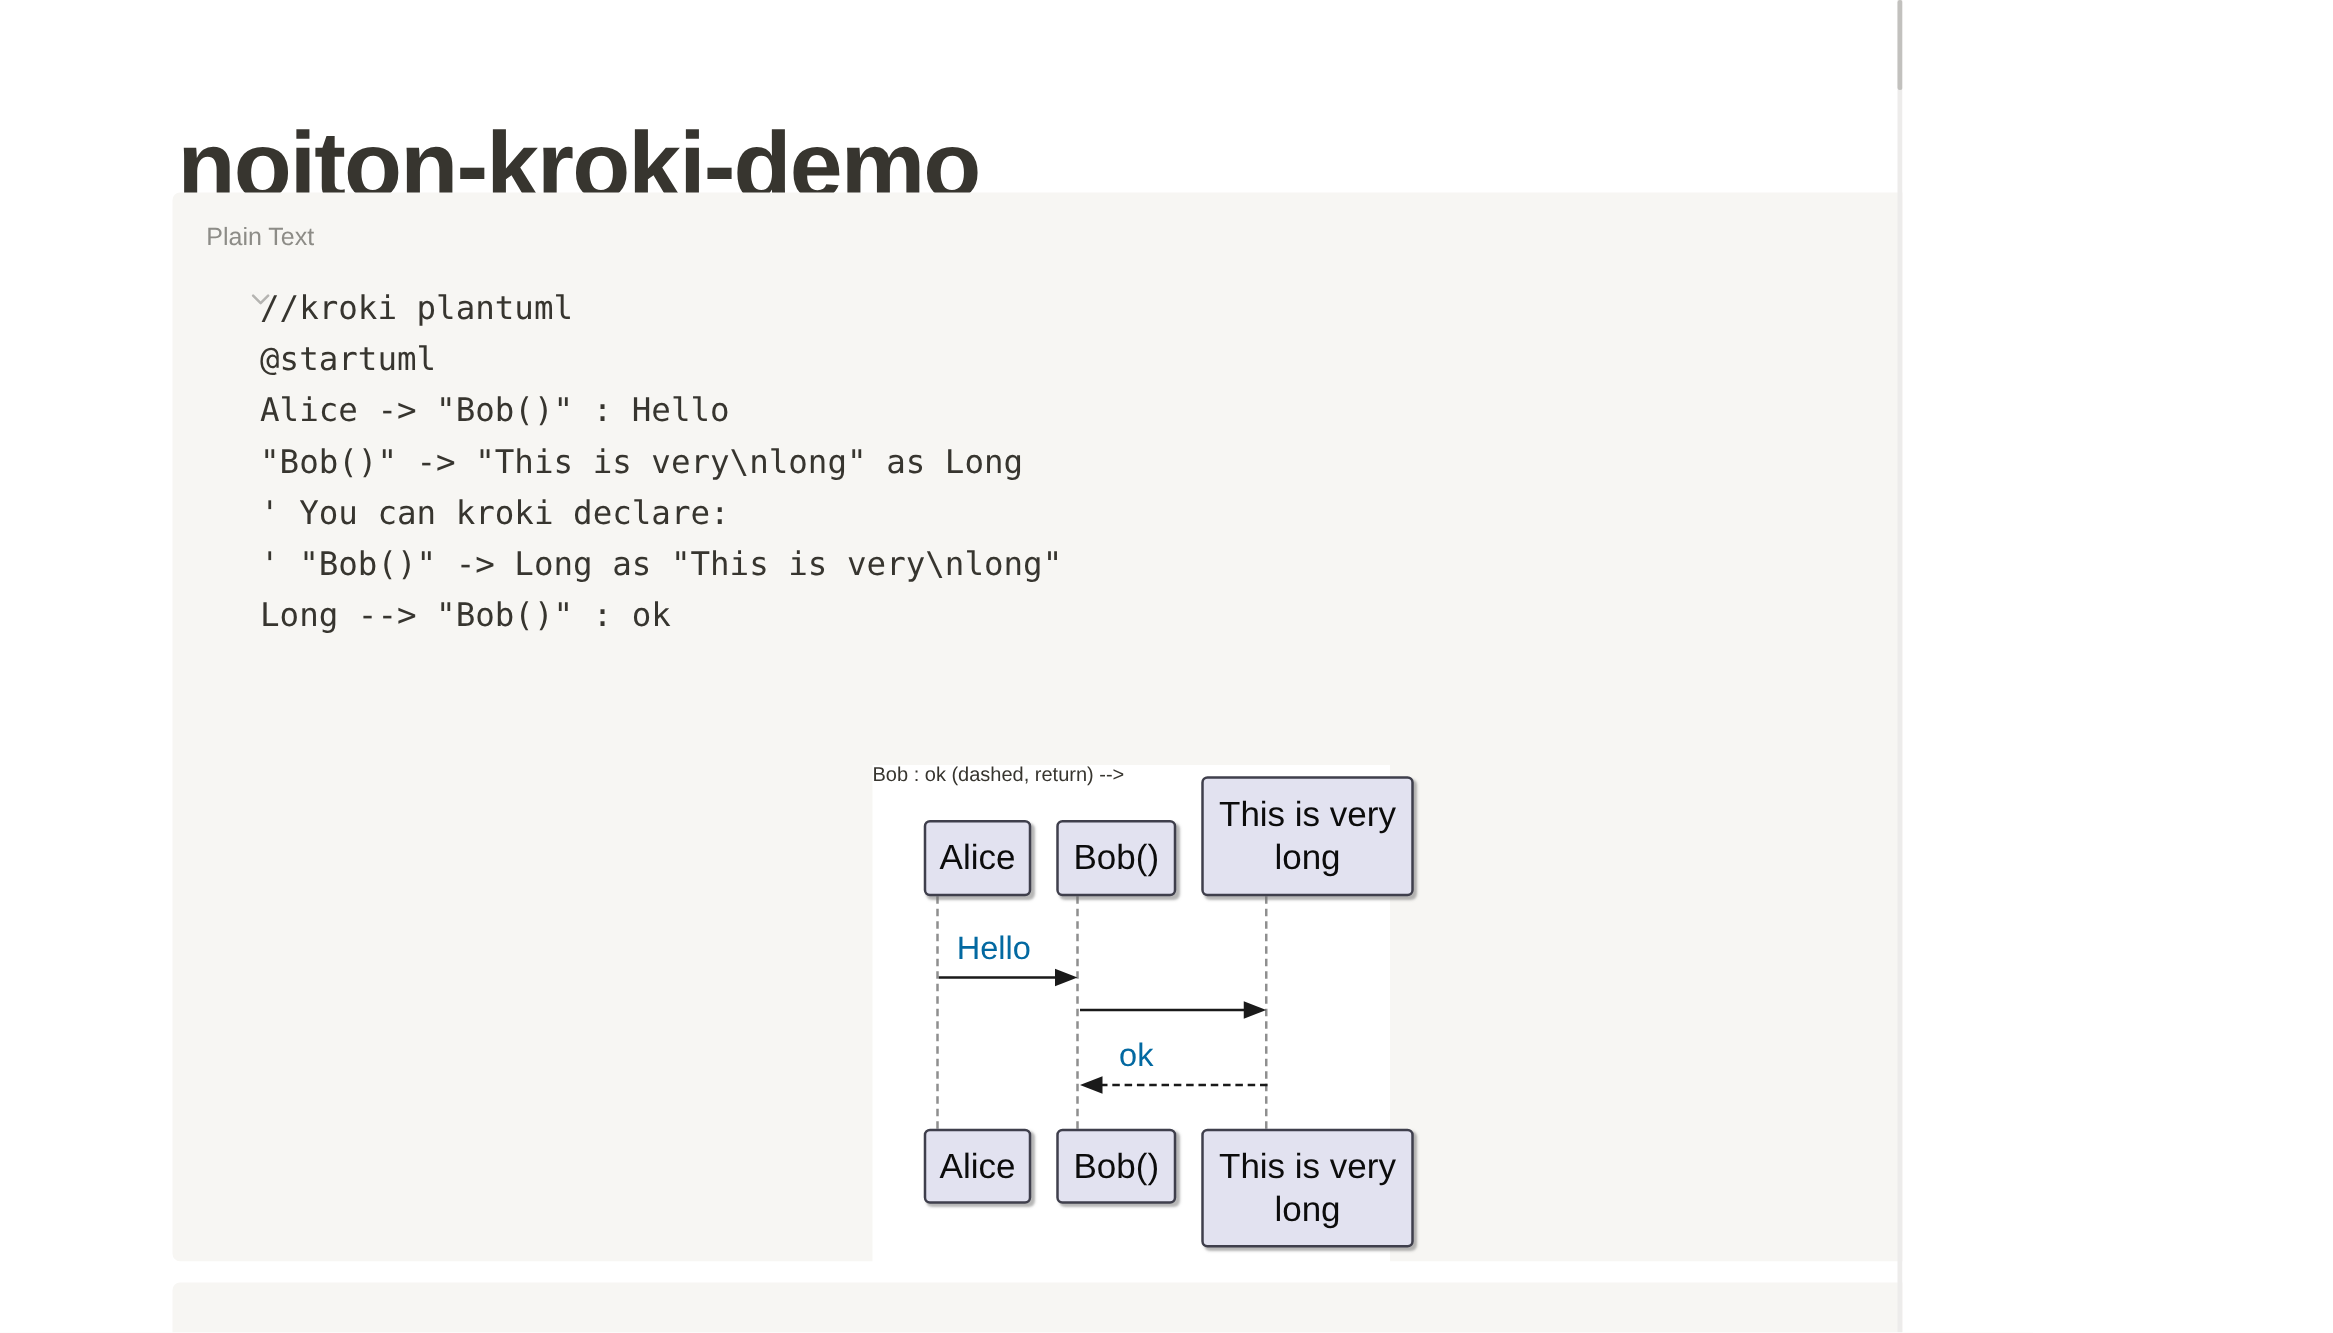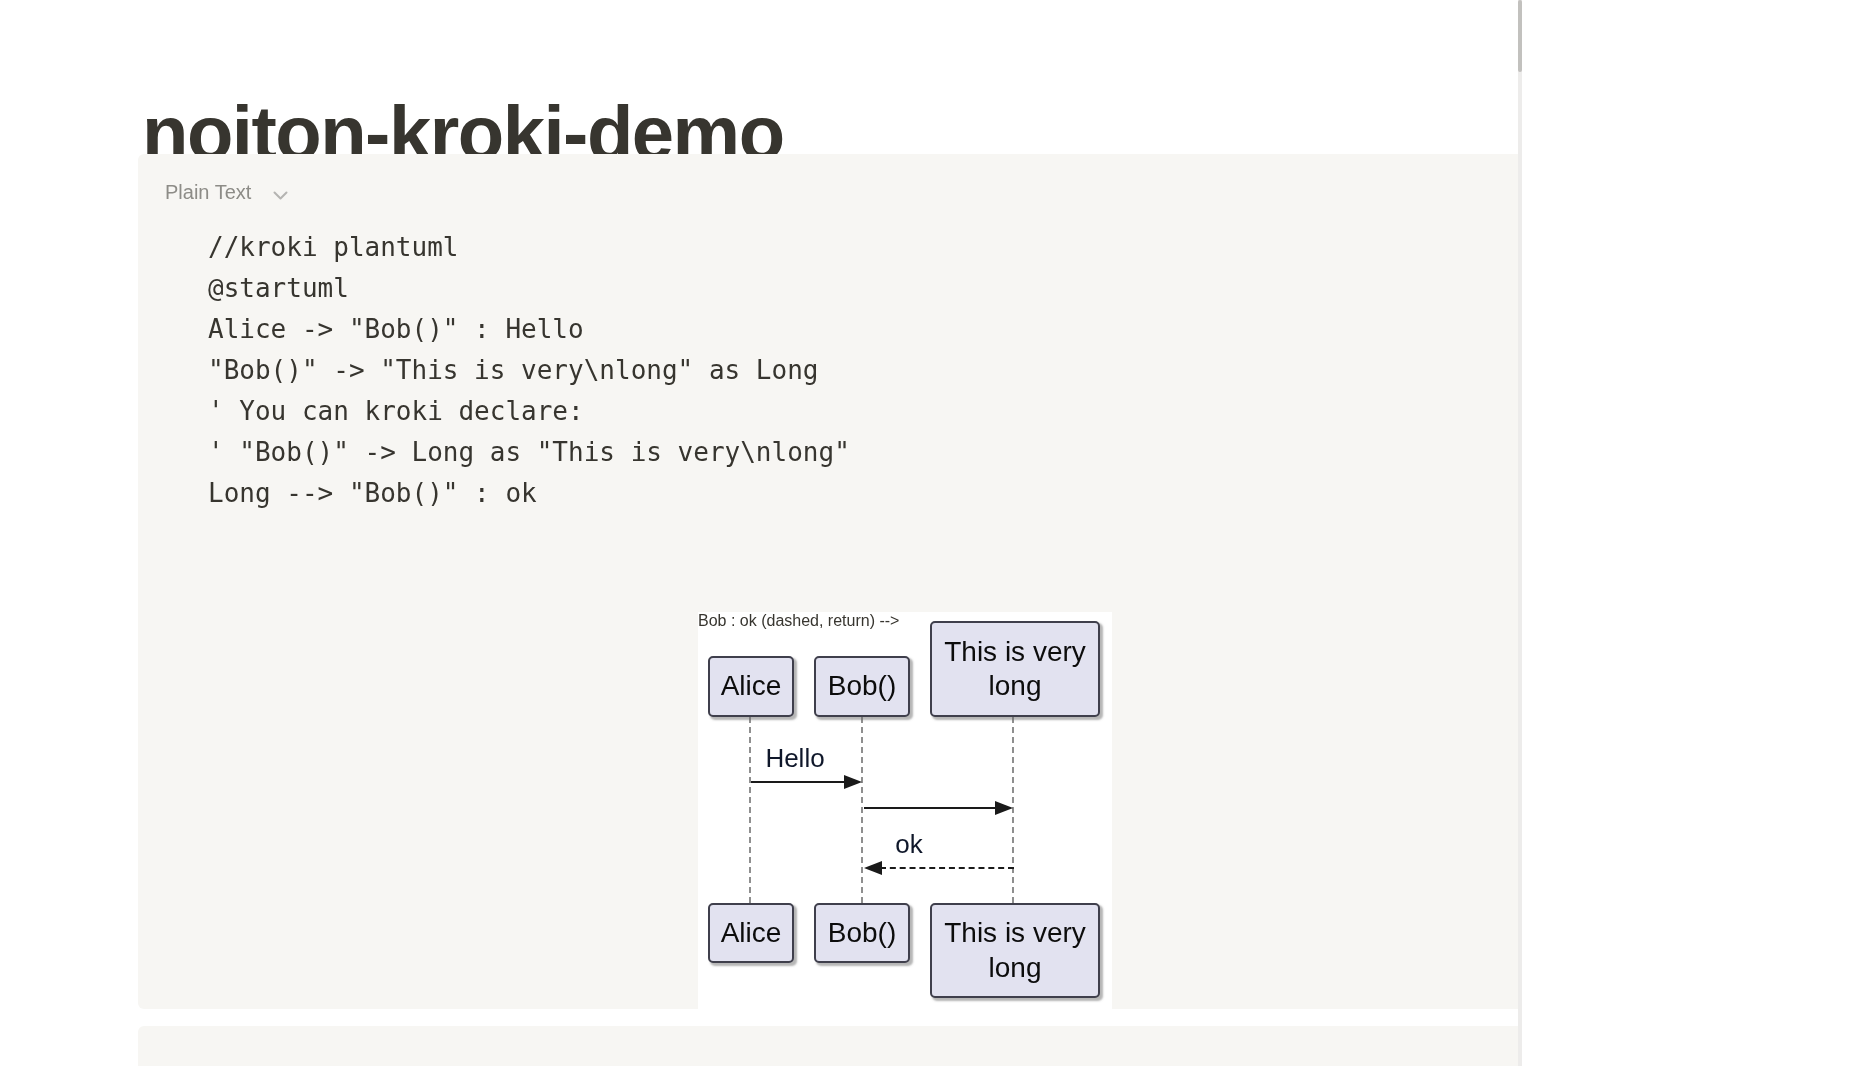--- a/index.html
+++ b/index.html
@@ -15,40 +15,40 @@
     line-height:1.1; color:#37352f; white-space:nowrap;
   }
   .code-block {
     position:absolute; left:138px; top:154px;
     width:1534px; height:855px;
     background:#f7f6f3; border-radius:6px;
   }
   .lang-row {
     position:absolute; left:27px; top:25px;
     display:flex; align-items:center; gap:22px;
-    font-size:20px; color:#8d8c87; cursor:pointer;
+    font-size:20px; color:#8d8c87; cursor:pointer;flex-direction:column;
   }
   .chev { display:inline-block; margin-top:3px; }
   .code-pre {
     position:absolute; left:66px; top:69px; margin:4px;
     font-family:"DejaVu Sans Mono", monospace;
     font-size:26px; color:#37352f;
   }
   .code-line { height:41px; line-height:41px; white-space:pre; }
   .diagram {
     position:absolute; left:698px; top:612px;
     width:414px; height:408px; background:#ffffff;
   }
   .actor-box {
     position:absolute; box-sizing:border-box;
     background:#e2e2f0; border:2px solid #3f3f4c; border-radius:5px;
     box-shadow:2.5px 2.5px 2px rgba(110,110,110,0.5);
     display:flex; align-items:center; justify-content:center;
     text-align:center; font-size:28px; line-height:1.22;
-    color:#0c0c0c; white-space:pre-line;
+    color:#0c0c0c; white-space:pre-line;margin-left:31px;
   }
   .a-top-alice  { left:10px;  top:44px;  width:86px;  height:61px; }
   .a-top-bob    { left:116px; top:44px;  width:96px;  height:61px; }
   .a-top-long   { left:232px; top:9px;   width:170px; height:96px; }
   .a-bot-alice  { left:10px;  top:291px; width:86px;  height:60px; }
   .a-bot-bob    { left:116px; top:291px; width:96px;  height:60px; }
   .a-bot-long   { left:232px; top:291px; width:170px; height:95px; }
   .lifeline {
     position:absolute; top:105px; height:186px; width:0;
     border-left:2px dashed #8f8f8f;
@@ -60,21 +60,21 @@
     position:absolute; width:0; height:0;
     border-left:18px solid #1a1a1a;
     border-top:7px solid transparent; border-bottom:7px solid transparent;
   }
   .head-left {
     position:absolute; width:0; height:0;
     border-right:18px solid #1a1a1a;
     border-top:7px solid transparent; border-bottom:7px solid transparent;
   }
   .msg-label {
-    position:absolute; font-size:26px; color:#0f172a;
+    position:absolute; font-size:26px; color:#0369a1;
     text-align:center; height:30px; line-height:30px;
   }
   .lbl-hello { left:55px; top:131px; width:84px; }
   .lbl-ok    { left:169px; top:217px; width:84px; }
   .line1 { left:53px;  top:169px; width:95px; }
   .h1    { left:146px; top:163px; }
   .line2 { left:166px; top:195px; width:132px; }
   .h2    { left:297px; top:189px; }
   .line3 { left:182px; top:255px; width:134px; }
   .h3    { left:166px; top:249px; }

